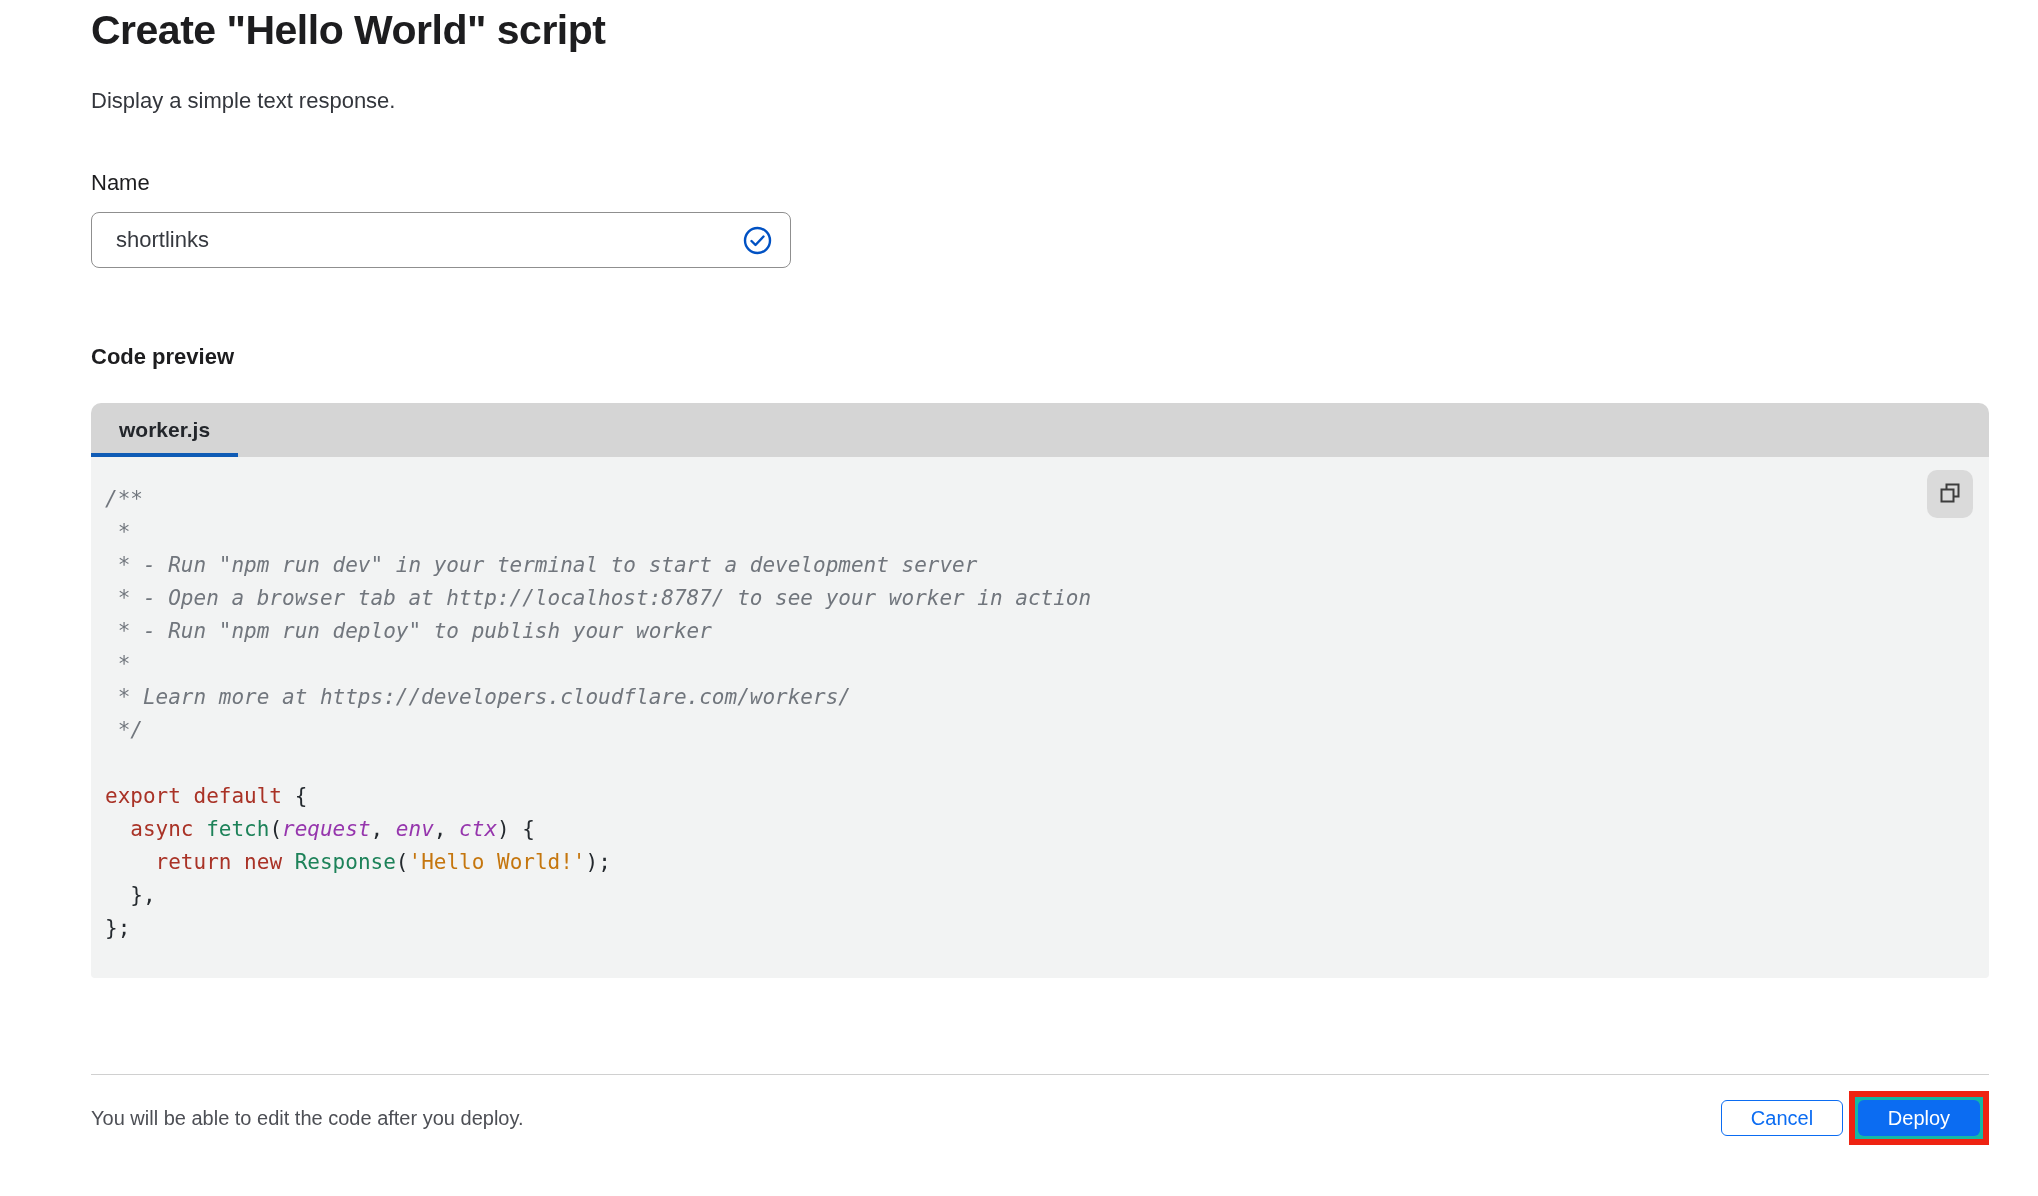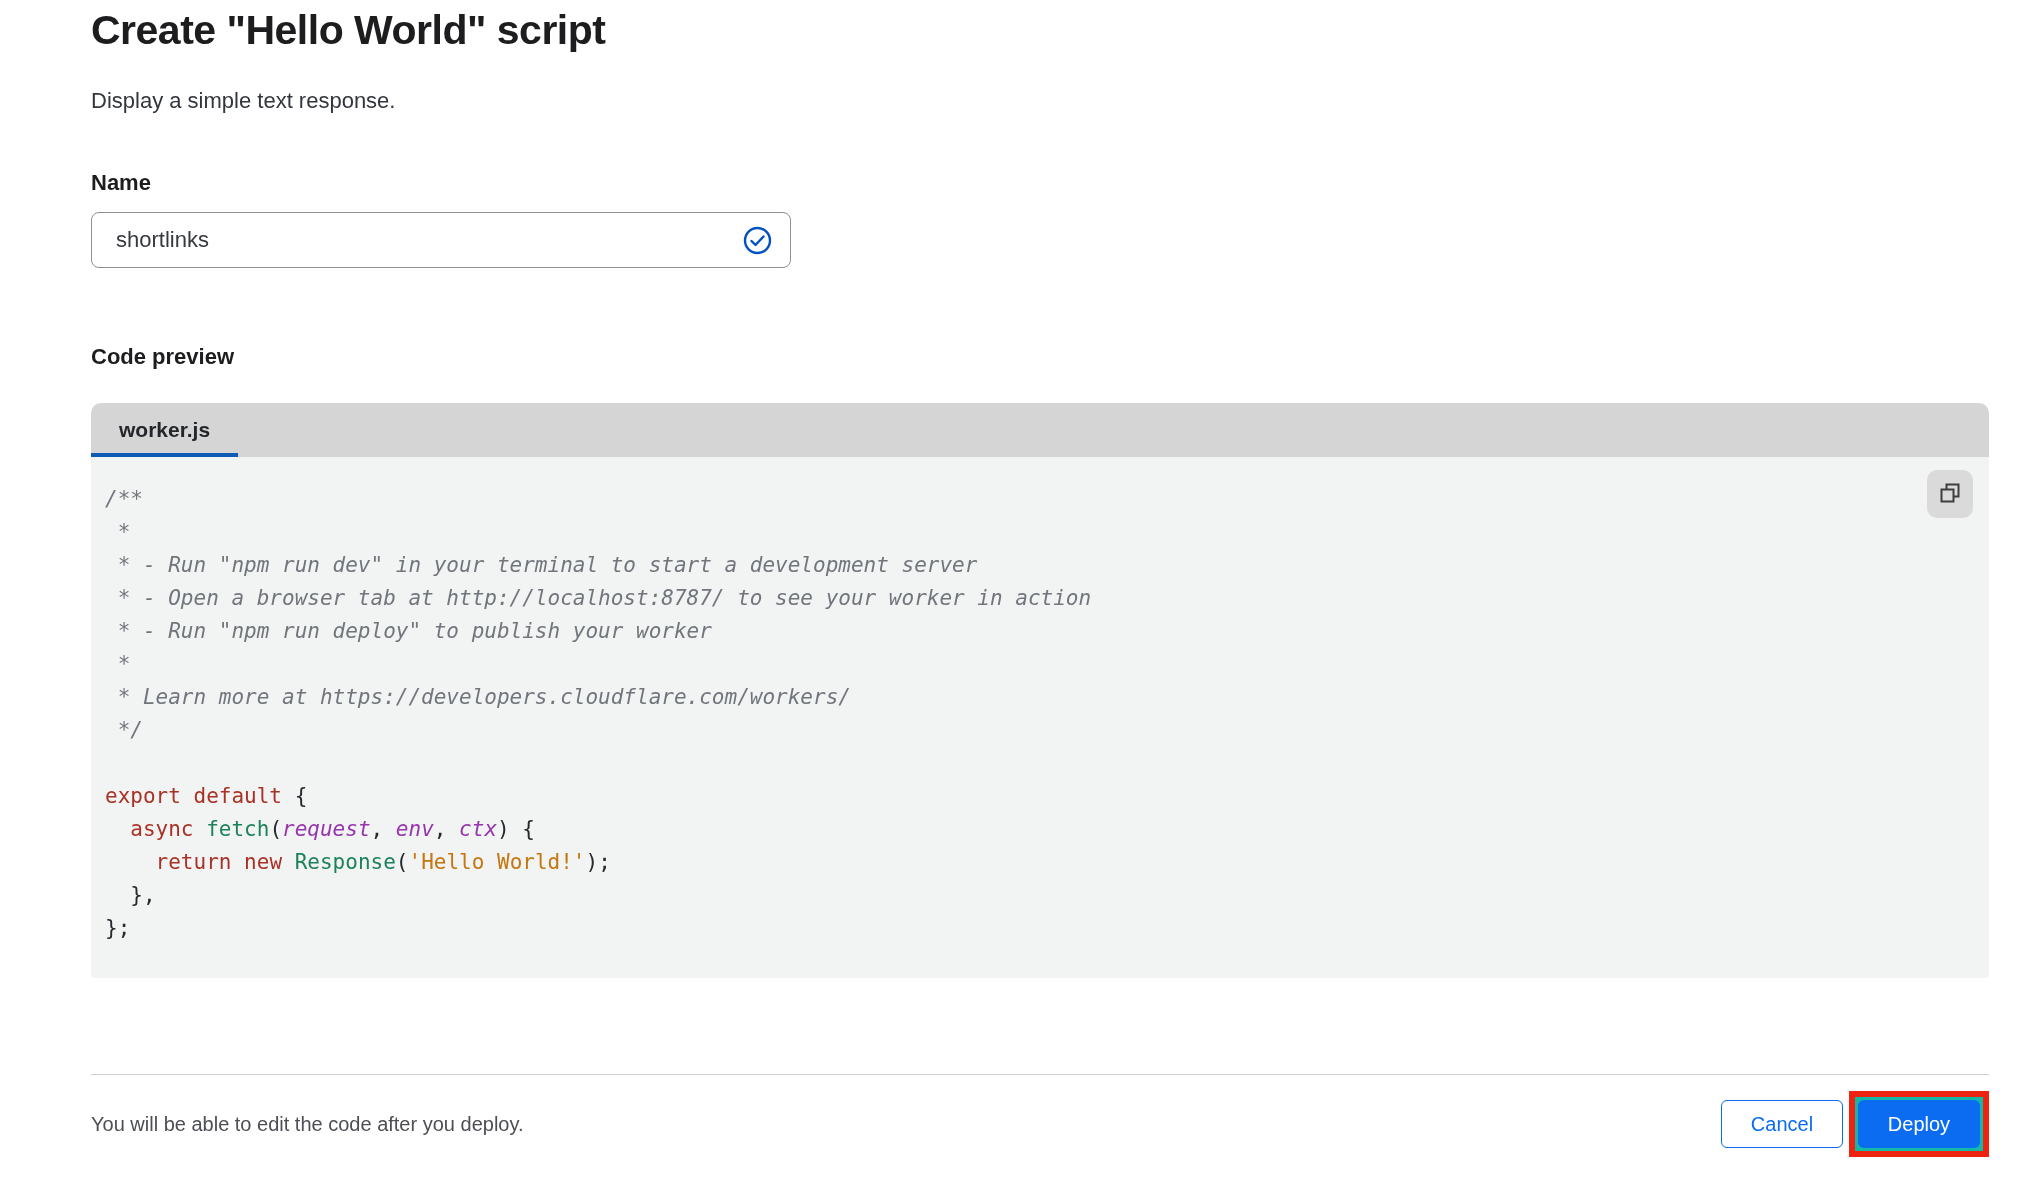--- a/index.html
+++ b/index.html
@@ -8,21 +8,21 @@
     width: 2038px; height: 1196px;
     font-family: "Liberation Sans", sans-serif;
     color: #1d1d1f;
     overflow: hidden;
   }
   .content { padding: 6px 0 0 91px; width: 1989px; }
 
   .page-title { font-size: 41px; font-weight: 700; letter-spacing: -0.5px; line-height: 48px; color: #1d1d1f; }
   .page-subtitle { font-size: 22px; color: #33363c; margin-top: 34px; line-height: 26px; }
 
-  .field-label { font-size: 22px; font-weight: 700; margin-top: 56px; line-height: 26px; }
+  .field-label { font-size: 22px; font-weight: 400; margin-top: 56px; line-height: 26px; }
   .input-wrap { position: relative; width: 700px; margin-top: 16px; }
   .text-input {
     width: 700px; height: 56px;
     border: 1px solid #8f8f8f; border-radius: 8px;
     font-family: "Liberation Sans", sans-serif;
     font-size: 22px; color: #36393f;
     padding: 0 64px 0 24px; background: #fff; outline: none;
   }
   .input-status { position: absolute; right: 19px; top: 14px; width: 29px; height: 29px; }
   .helper-text { font-size: 19px; color: #42454c; margin-top: 13px; line-height: 24px; }
@@ -70,21 +70,21 @@
   }
 
   .footer-divider { width: 1898px; border: none; border-top: 1px solid #d0d0d0; margin-top: 96px; }
   .footer-row {
     width: 1898px; margin-top: 16px;
     display: flex; align-items: center; justify-content: space-between;
   }
   .footer-note { font-size: 20px; color: #4d4f55; }
   .footer-actions { display: flex; align-items: center; gap: 6px; }
   .btn {
-    height: 48px; min-width: 122px; padding: 0 26px;
+    height: 36px; min-width: 122px; padding: 0 26px;
     font-family: "Liberation Sans", sans-serif;
     font-size: 20px; border-radius: 6px; cursor: pointer;
   }
   .btn-secondary {
     background: #ffffff; color: var(--accent_blue, #0b6cf2);
     border: 1px solid var(--accent_blue, #0b6cf2);
   }
   .annotation-box {
     border: 6px solid var(--annotation_red, #ee2312);
     padding: 3px; background: #14b8a6;

